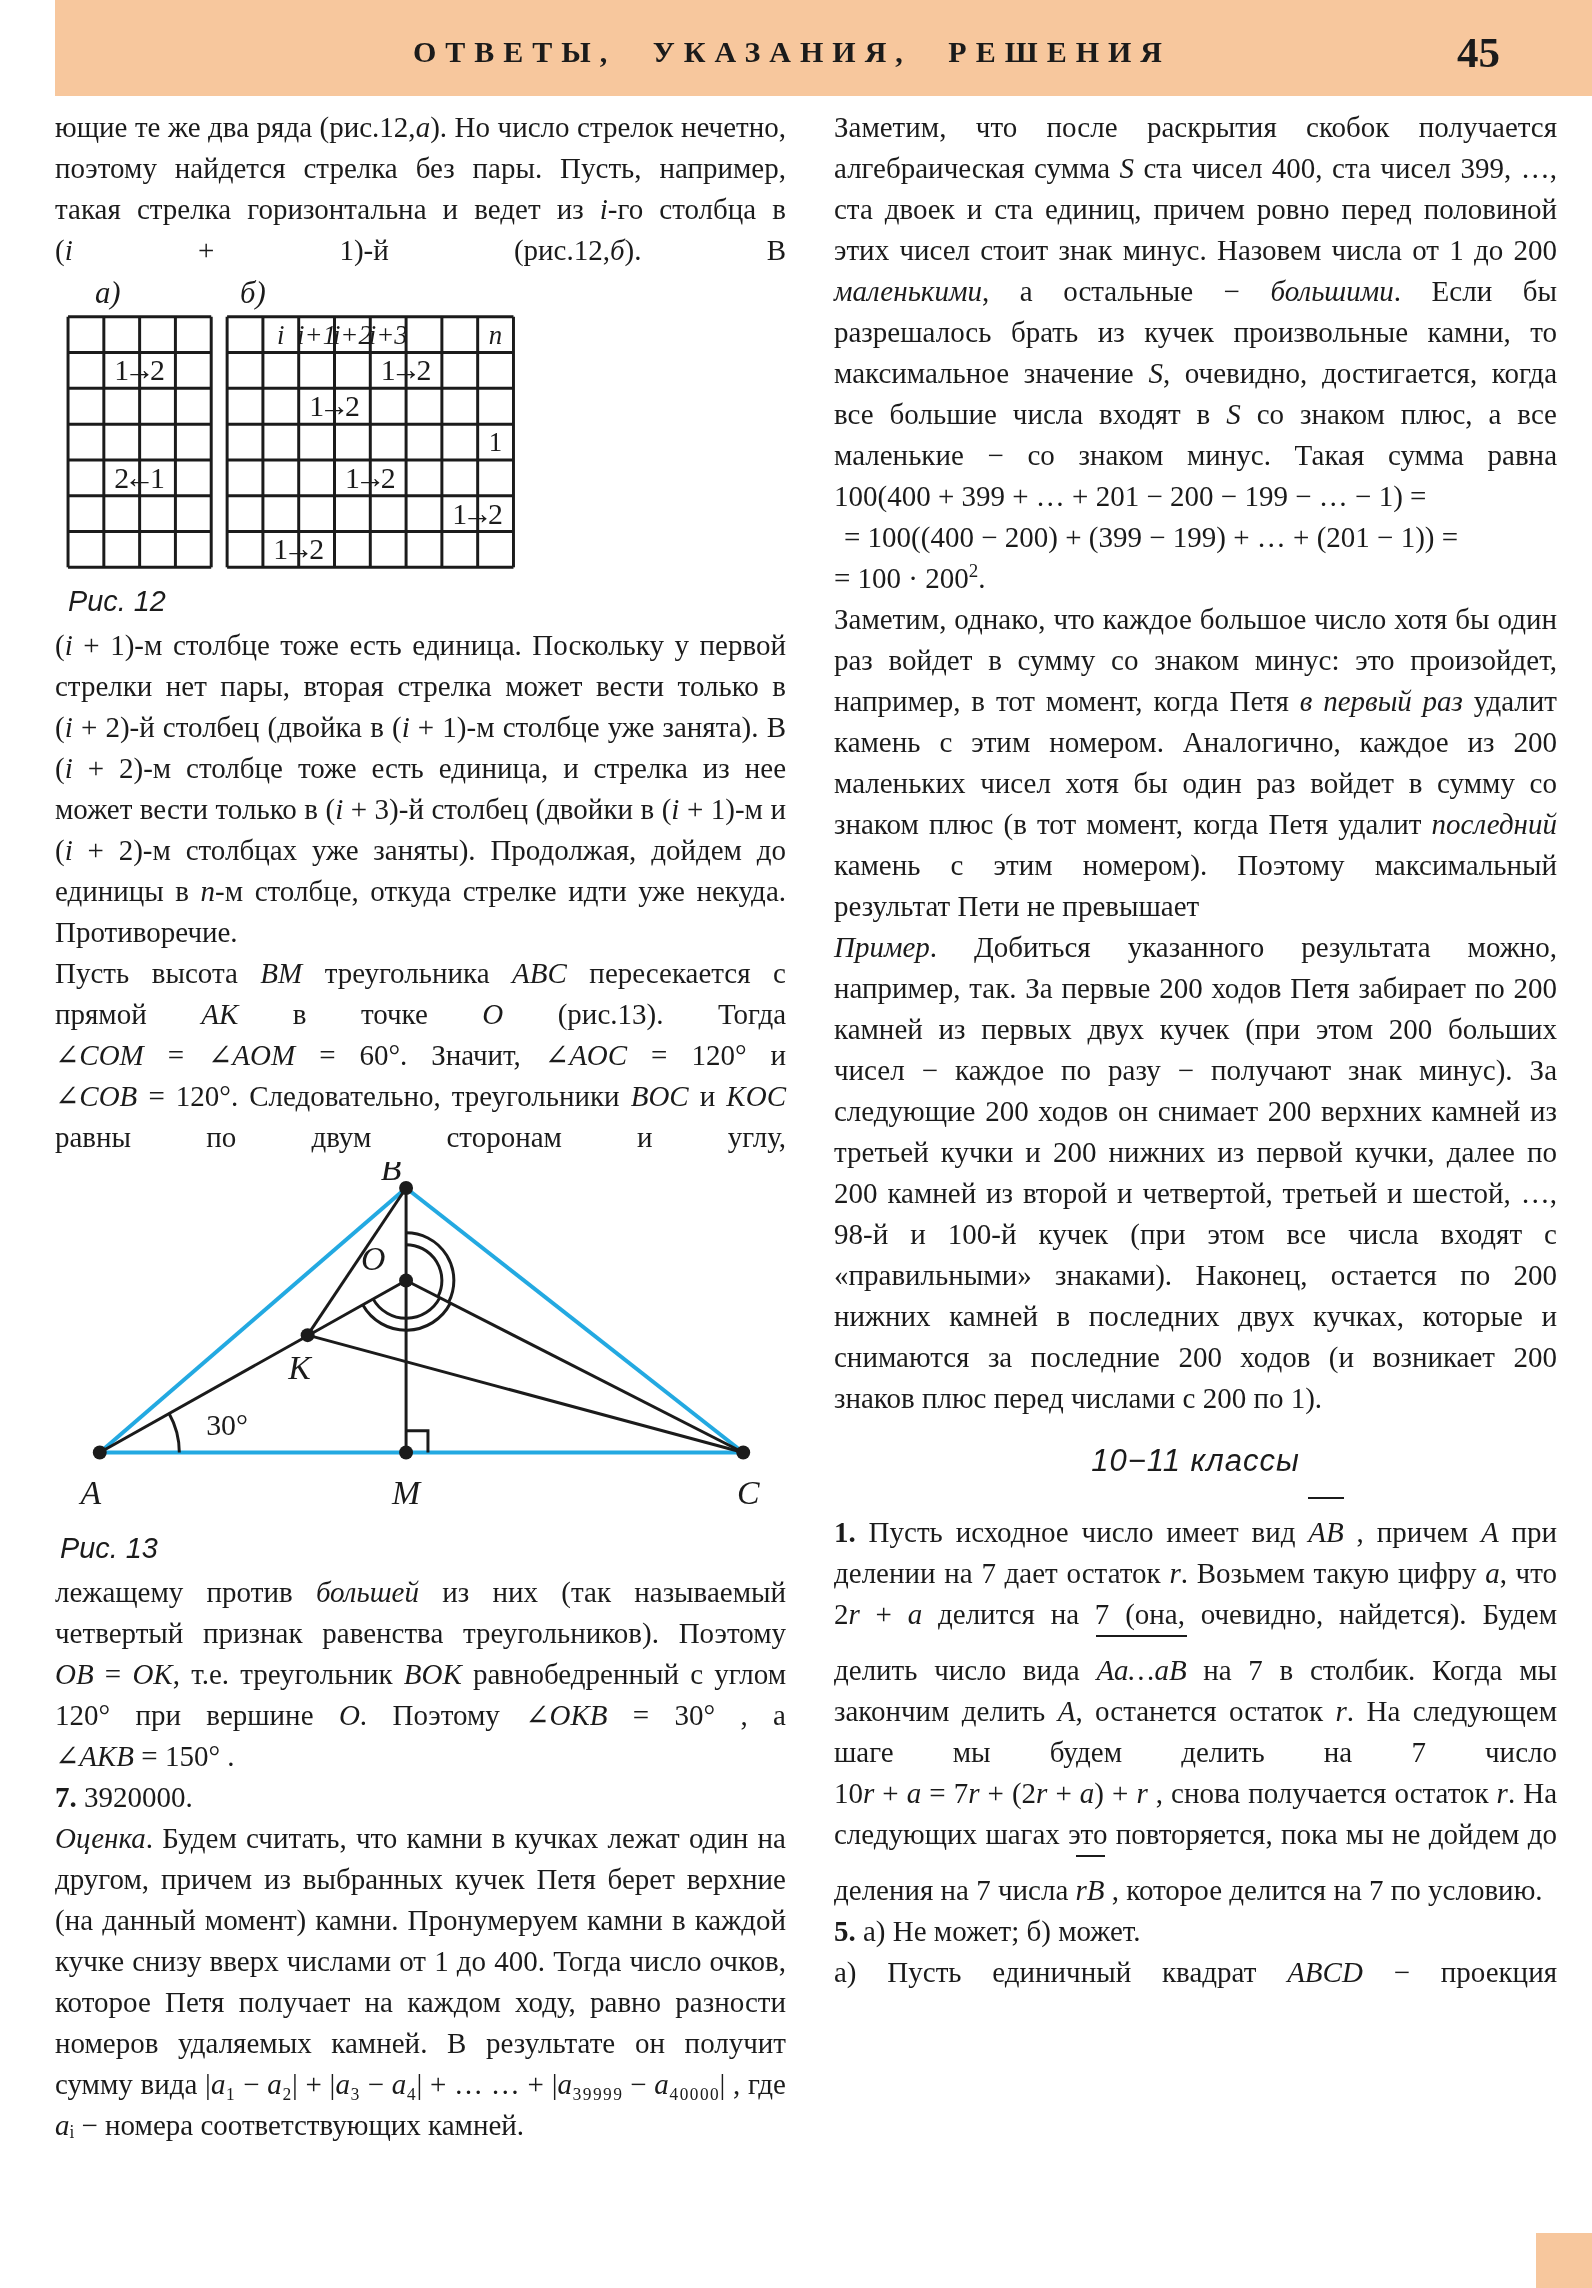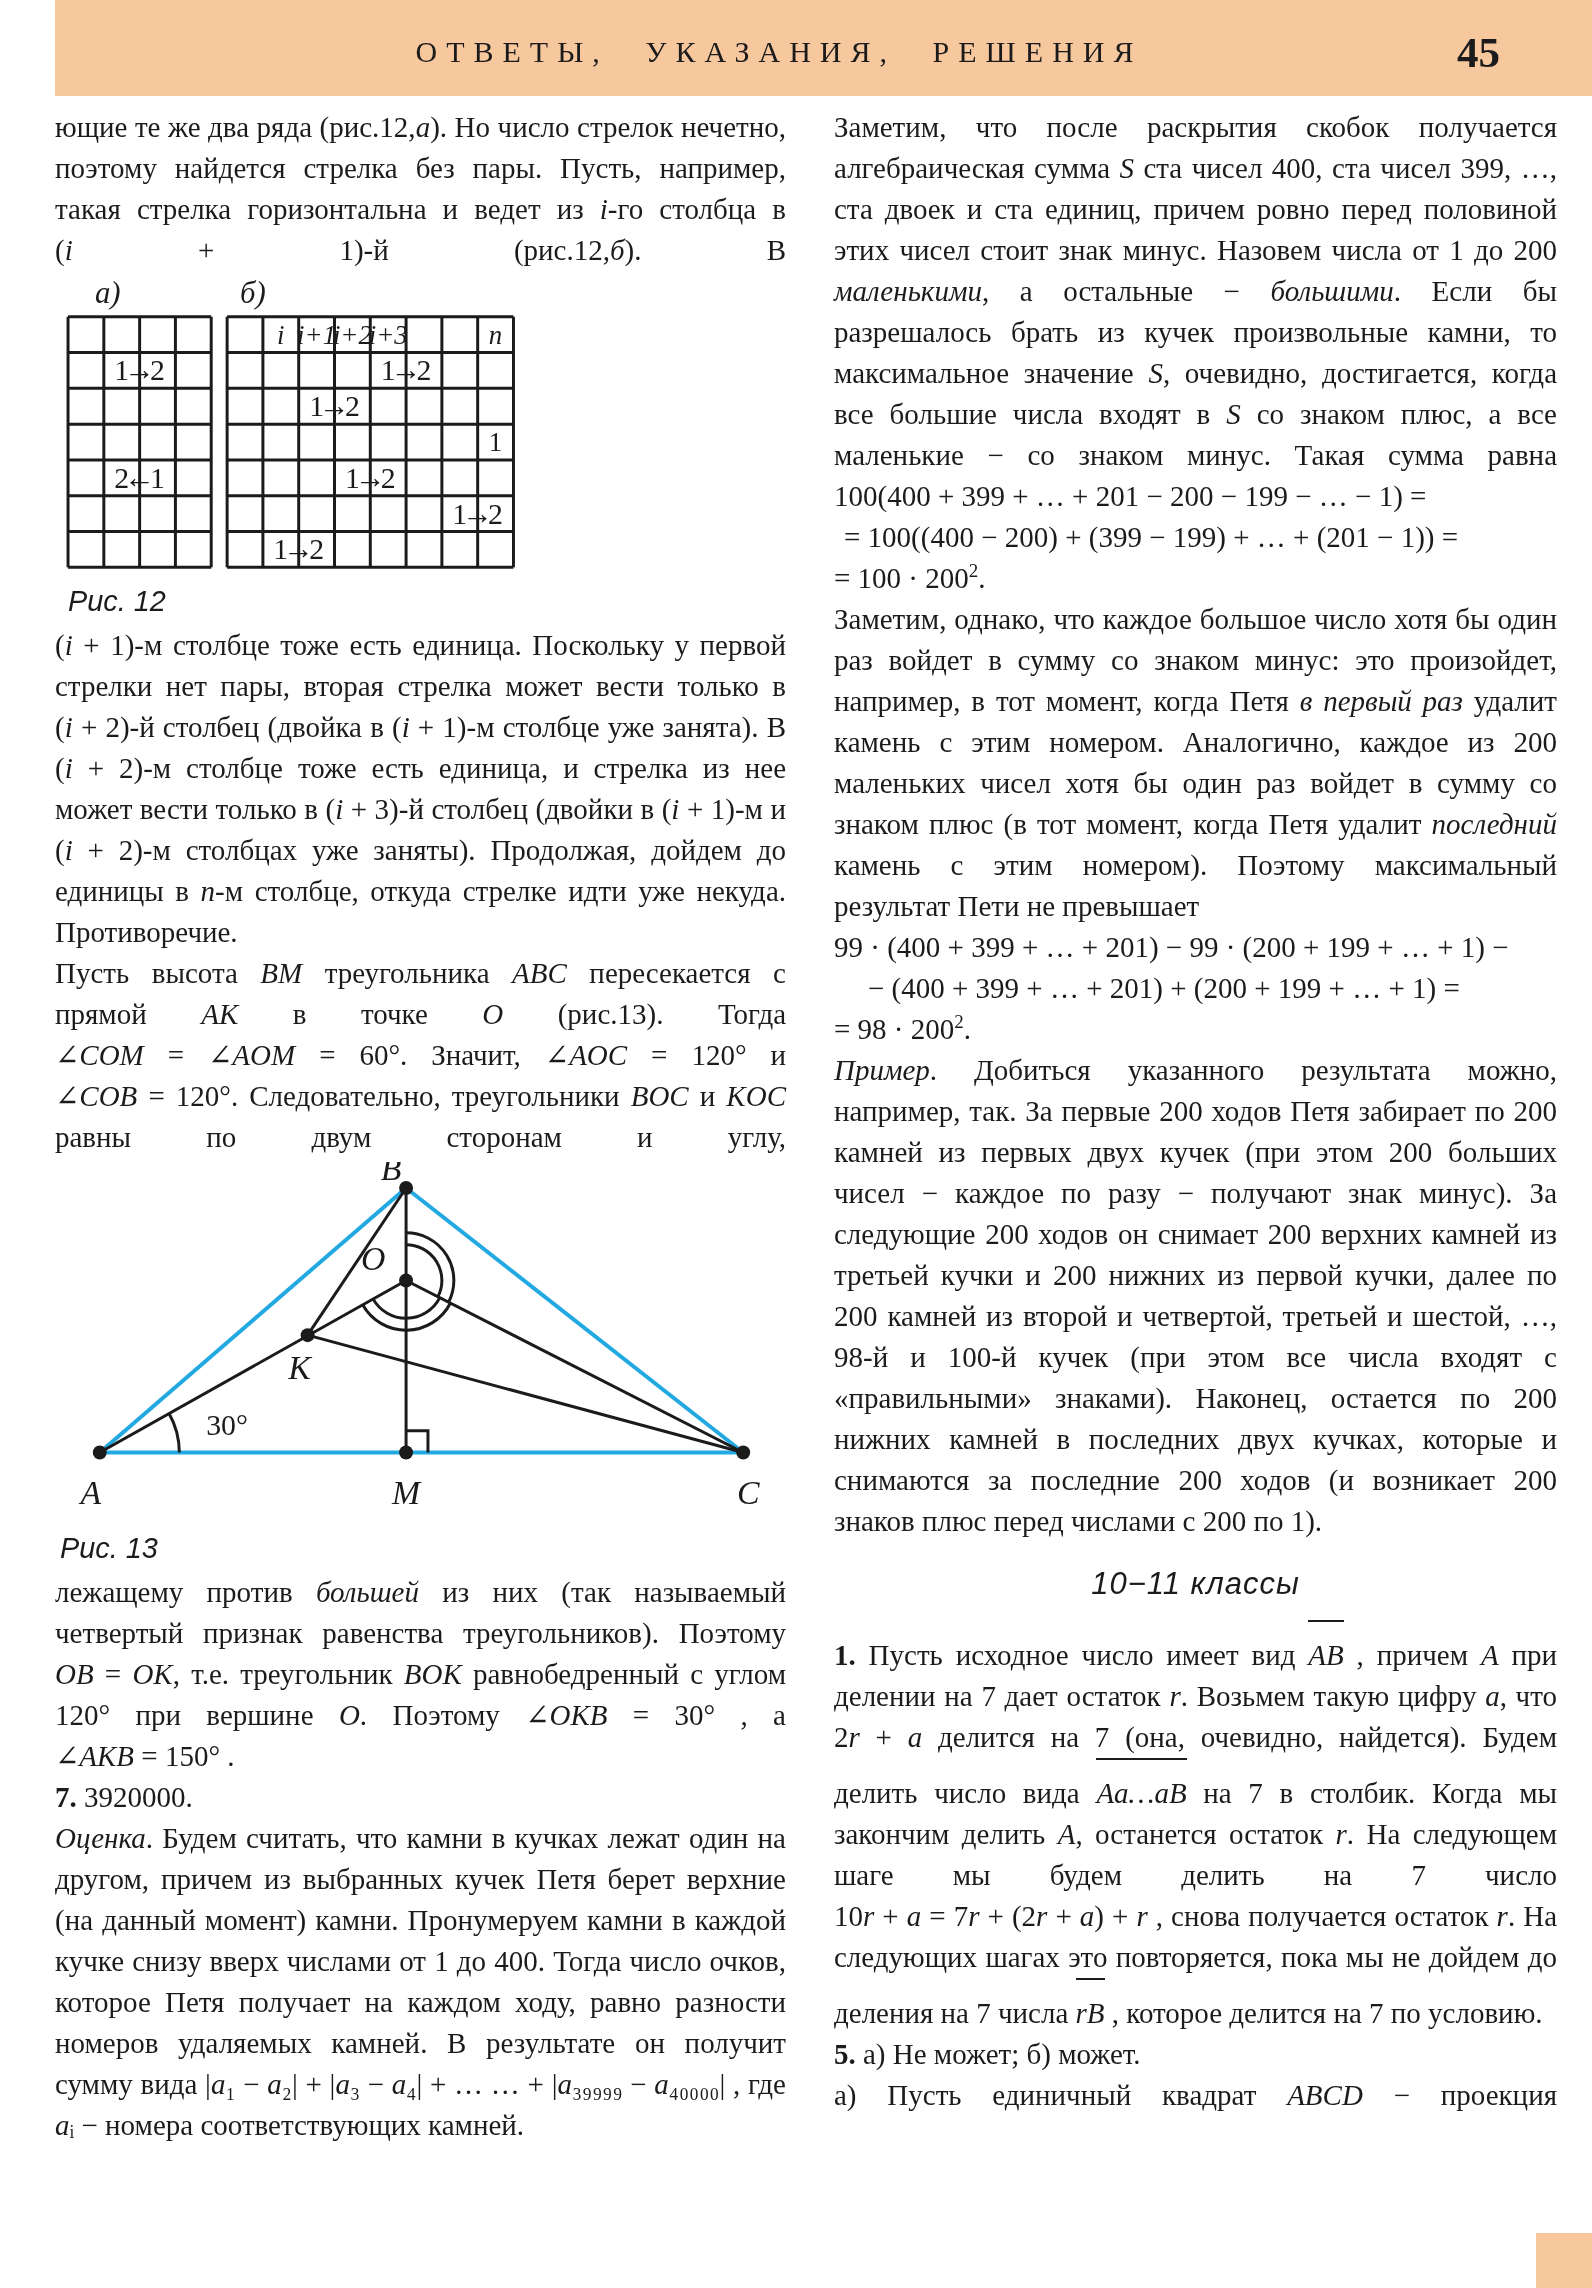--- a/index.html
+++ b/index.html
@@ -1,20 +1,20 @@
 <!DOCTYPE html>
 <html lang="ru"><head>
 <meta charset="utf-8">
 <style>
   html,body{margin:0;padding:0;background:#ffffff;}
   .page{position:relative;width:1592px;height:2289px;background:#fff;overflow:hidden;
         font-family:"Liberation Serif","DejaVu Serif",serif;color:#1b1b1b;}
   .band{position:absolute;left:55px;right:0;top:0;height:96px;background:#f7c79d;}
   .band .title{position:absolute;left:0;top:0;width:1448px;height:96px;line-height:103px;
-        text-align:center;font-weight:normal;font-size:30px;letter-spacing:9px;word-spacing:20px;}
+        text-align:center;font-weight:bold;font-size:30px;letter-spacing:9px;word-spacing:20px;padding-left:13px;}
   .band .page-num{position:absolute;right:92px;top:0;height:88px;line-height:105px;
         font-weight:bold;font-size:43px;}
   .columns{position:absolute;top:107px;left:55px;width:1502px;display:flex;gap:48px;}
   .col{width:731px;}
   .col.right{width:726px;}
   p.para{margin:0;font-size:29px;line-height:41px;text-align:justify;}
   p.para.jl{text-align-last:justify;}
   .formula-block{margin:0;}
   .formula-line{font-size:29px;line-height:41px;white-space:nowrap;}
   .formula-line.right{text-align:left;padding-right:6px;}
@@ -158,25 +158,20 @@
         <p class="para"><i>Оценка</i>. Будем считать, что камни в кучках лежат один на другом, причем из выбранных кучек Петя берет верхние (на данный момент) камни. Пронумеруем камни в каждой кучке снизу вверх числами от 1 до 400. Тогда число очков, которое Петя получает на каждом ходу, равно разности номеров удаляемых камней. В результате он получит сумму вида |<i>a</i>₁&nbsp;−&nbsp;<i>a</i>₂|&nbsp;+&nbsp;|<i>a</i>₃&nbsp;−&nbsp;<i>a</i>₄|&nbsp;+&nbsp;… …&nbsp;+&nbsp;|<i>a</i>₃₉₉₉₉&nbsp;−&nbsp;<i>a</i>₄₀₀₀₀| , где <i>a</i>ᵢ − номера соответствующих камней.</p>
       </section>
     <section class="col right" id="col-right">
         <p class="para jl">Заметим, что после раскрытия скобок получается алгебраическая сумма <i>S</i> ста чисел 400, ста чисел 399, …, ста двоек и ста единиц, причем ровно перед половиной этих чисел стоит знак минус. Назовем числа от 1 до 200 <i>маленькими</i>, а остальные − <i>большими</i>. Если бы разрешалось брать из кучек произвольные камни, то максимальное значение <i>S</i>, очевидно, достигается, когда все большие числа входят в <i>S</i> со знаком плюс, а все маленькие − со знаком минус. Такая сумма равна</p>
         <div class="formula-block">
           <div class="formula-line">100(400 + 399 + … + 201 − 200 − 199 − … − 1) =</div>
           <div class="formula-line" style="padding-left: 10px;">= 100((400 − 200) + (399 − 199) + … + (201 − 1)) =</div>
           <div class="formula-line right">= 100 · 200<sup>2</sup>.</div>
         </div>
         <p class="para">Заметим, однако, что каждое большое число хотя бы один раз войдет в сумму со знаком минус: это произойдет, например, в тот момент, когда Петя <i>в первый раз</i> удалит камень с этим номером. Аналогично, каждое из 200 маленьких чисел хотя бы один раз войдет в сумму со знаком плюс (в тот момент, когда Петя удалит <i>последний</i> камень с этим номером). Поэтому максимальный результат Пети не превышает</p>
-        <div class="formula-block">
-          <div class="formula-line">99 · (400 + 399 + … + 201) − 99 · (200 + 199 + … + 1) −</div>
-          <div class="formula-line" style="padding-left: 34px;">− (400 + 399 + … + 201) + (200 + 199 + … + 1) =</div>
-          <div class="formula-line right">= 98 · 200<sup>2</sup>.</div>
-        </div>
         <p class="para"><i>Пример</i>. Добиться указанного результата можно, например, так. За первые 200 ходов Петя забирает по 200 камней из первых двух кучек (при этом 200 больших чисел − каждое по разу − получают знак минус). За следующие 200 ходов он снимает 200 верхних камней из третьей кучки и 200 нижних из первой кучки, далее по 200 камней из второй и четвертой, третьей и шестой, …, 98-й и 100-й кучек (при этом все числа входят с «правильными» знаками). Наконец, остается по 200 нижних камней в последних двух кучках, которые и снимаются за последние 200 ходов (и возникает 200 знаков плюс перед числами с 200 по 1).</p>
         <h3 class="section">10−11 классы</h3>
         <p class="para"><b>1.</b> Пусть исходное число имеет вид <span class="ov"><i>AB</i></span> , причем <i>A</i> при делении на 7 дает остаток <i>r</i>. Возьмем такую цифру <i>a</i>, что 2<i>r</i>&nbsp;+&nbsp;<i>a</i> делится на 7 (она, очевидно, найдется). Будем делить число вида <span class="ov"><i>Aa…aB</i></span> на 7 в столбик. Когда мы закончим делить <i>A</i>, останется остаток <i>r</i>. На следующем шаге мы будем делить на 7 число 10<i>r</i>&nbsp;+&nbsp;<i>a</i>&nbsp;=&nbsp;7<i>r</i>&nbsp;+&nbsp;(2<i>r</i>&nbsp;+&nbsp;<i>a</i>)&nbsp;+&nbsp;<i>r</i> , снова получается остаток <i>r</i>. На следующих шагах это повторяется, пока мы не дойдем до деления на 7 числа <span class="ov"><i>rB</i></span> , которое делится на 7 по условию.</p>
         <p class="para"><b>5.</b> а) Не может; б) может.</p>
         <p class="para jl">а) Пусть единичный квадрат <i>ABCD</i> − проекция</p>
       </section>
   </main>
   <div class="corner"></div>
 </div>
 

